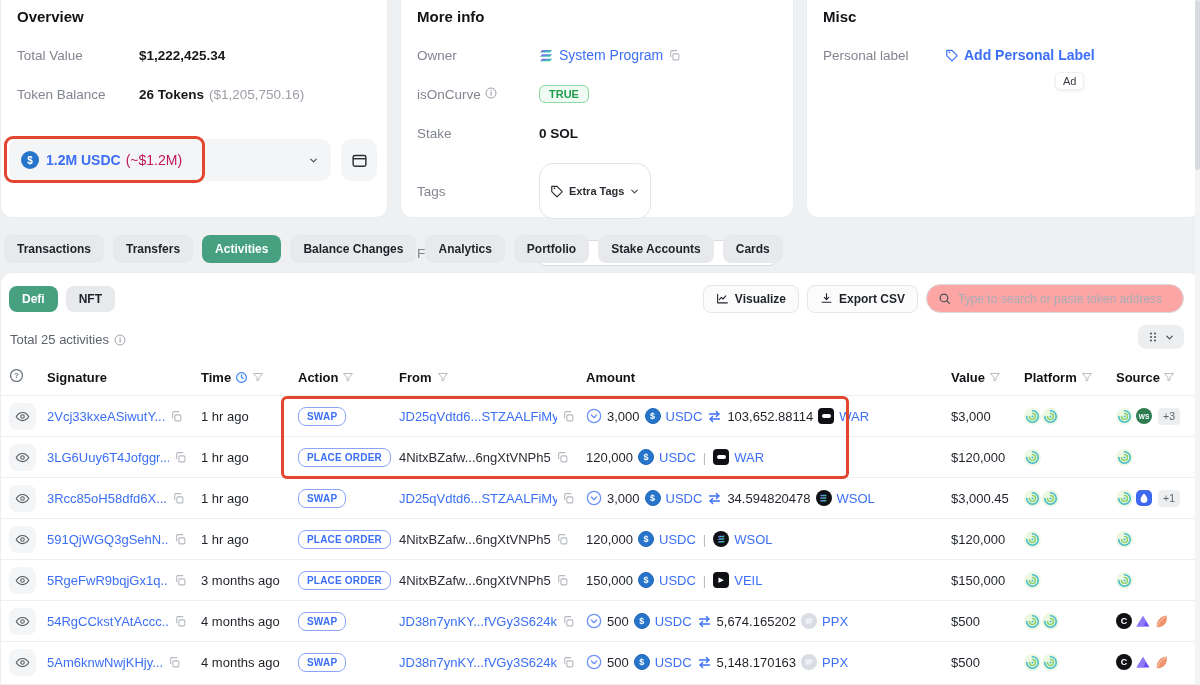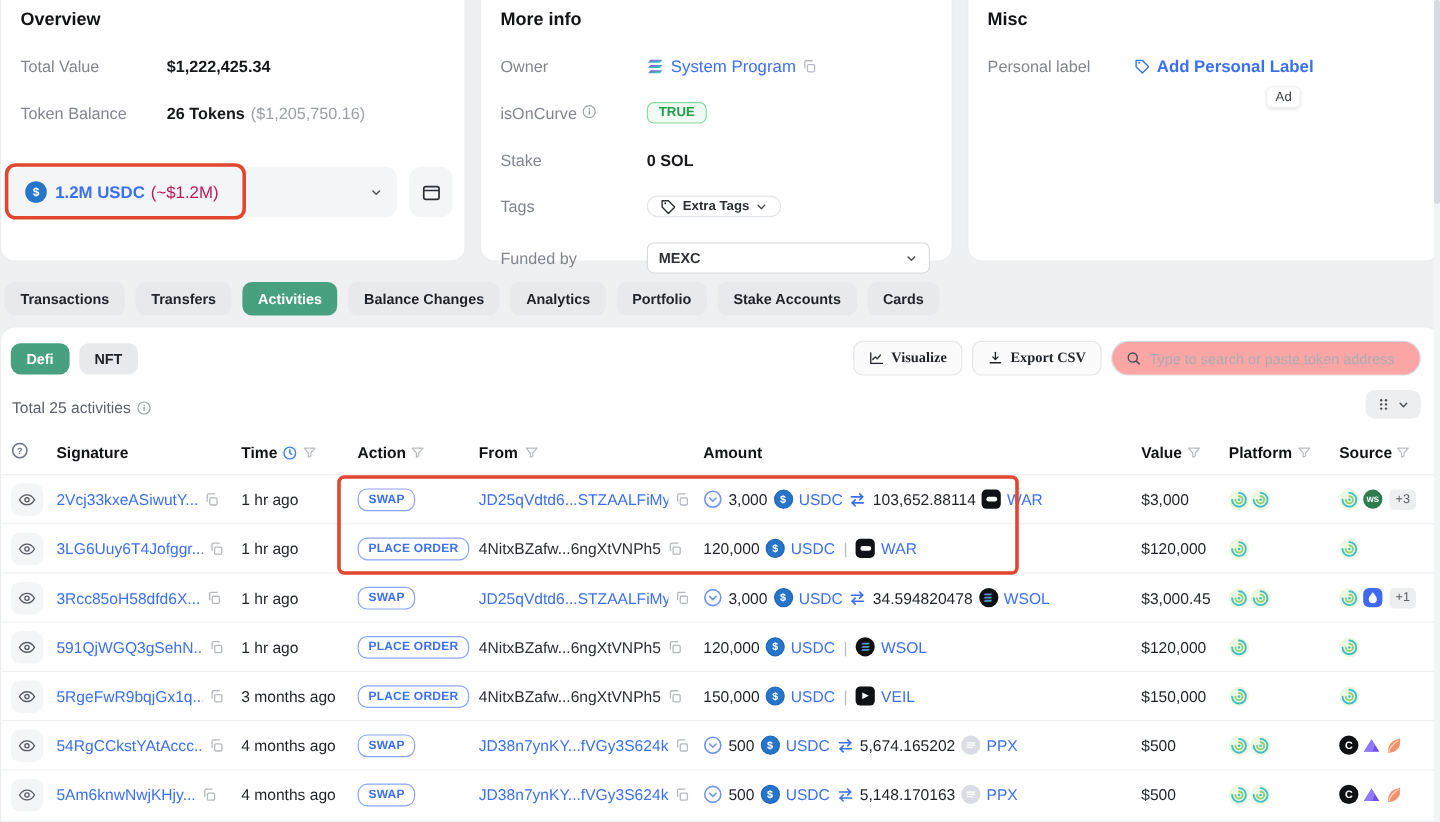--- a/index.html
+++ b/index.html
@@ -36,34 +36,34 @@
   .war i { display:block; width:9px; height:4px; background:#fff; border-radius:2px; }
   .wsol { width:16px; height:16px; background:#101114; border-radius:50%; }
   .veil { width:16px; height:16px; background:#101114; color:#fff; font-size:7px; }
   .ppx { width:16px; height:16px; background:#d9dde3; }
   .ws-badge { width:16px; height:16px; background:#2e7d51; color:#fff; font-size:6.5px; font-weight:bold; }
   .c-badge { width:16px; height:16px; background:#101114; color:#fff; font-size:9px; font-weight:bold; }
   .drop-badge { width:16px; height:16px; background:#3f6af0; border-radius:5px; }
   .chip { display:inline-flex; align-items:center; height:17px; padding:0 5px; background:#eceef0; border-radius:4px; color:#5c616b; font-size:10.5px; margin-left:3px; }
   .link { color:#3b6ff5; text-decoration:none; cursor:pointer; }
   .true-badge { display:inline-block; border:1px solid #86d9a0; background:#f0fbf3; color:#1f9d4d; font-size:11px; font-weight:bold; border-radius:6px; padding:2px 9px; }
-  .tags-pill { display:inline-flex; align-items:center; gap:5px; border:1px solid #e2e5e9; border-radius:14px; padding:1px 10px; font-size:11px; font-weight:bold; color:#2b2e34; cursor:pointer; background:#fff; }
+  .tags-pill { display:inline-flex; align-items:center; gap:5px; border:1px solid #e2e5e9; border-radius:14px; padding:20px 10px; font-size:11px; font-weight:bold; color:#2b2e34; cursor:pointer; background:#fff; }
   .funded-select { display:flex; align-items:center; justify-content:space-between; width:236px; height:26px; border:1px solid #d8dbe0; border-radius:6px; padding:0 9px; font-size:12px; font-weight:bold; color:#2b2e34; cursor:pointer; background:#fff; }
   .ad-pill { position:absolute; left:248px; top:85px; background:#fff; border:1px solid #eef0f2; box-shadow:0 1px 3px rgba(0,0,0,.08); border-radius:5px; font-size:11px; color:#3c4046; padding:2px 7px; }
   
   .tabs { position:absolute; top:235px; left:0; display:flex; gap:9px; padding-left:4px; }
   .tab { border:none; background:#e7e9ec; color:#1f2329; font-size:12px; font-weight:bold; font-family:inherit; padding:7px 13px; border-radius:8px; cursor:pointer; white-space:nowrap; }
   .tab.active { background:#47a181; color:#fff; }
   
   .panel { position:absolute; top:272px; left:0; width:1200px; height:413px; background:#fff; border:1px solid #ecedef; border-radius:12px 12px 0 0; }
   .subtabs { position:absolute; top:13px; left:8px; display:flex; gap:8px; }
   .subtab { border:none; background:#e7e9ec; color:#1f2329; font-size:12px; font-weight:bold; font-family:inherit; padding:6px 13px; border-radius:8px; cursor:pointer; }
   .subtab.active { background:#47a181; color:#fff; }
   .toolbar { position:absolute; top:11px; right:15px; display:flex; gap:8px; align-items:center; }
-  .tool-btn { display:flex; align-items:center; gap:6px; border:1px solid #e4e6ea; background:#fbfbfc; border-radius:8px; padding:6px 12px; font-size:12px; font-weight:bold; color:#1f2329; font-family:Liberation Serif, serif; cursor:pointer; }
+  .tool-btn { display:flex; align-items:center; gap:6px; border:1px solid #e4e6ea; background:#fbfbfc; border-radius:8px; padding:6px 12px; font-size:12px; font-weight:bold; color:#1f2329; font-family:Liberation Sans, sans-serif; cursor:pointer; }
   .search-box { display:flex; align-items:center; gap:7px; width:258px; height:29px; border:1px solid #d8dbe0; border-radius:15px; padding:0 11px; background:#fca5a5; }
   .search-box input { border:none; outline:none; flex:1; font-size:12px; font-family:inherit; color:#333; background:transparent; }
   .search-box input::placeholder { color:#a9adb5; }
   .total-line { position:absolute; top:59px; left:9px; color:#5c616b; font-size:13px; display:flex; align-items:center; gap:5px; }
   .cols-btn { position:absolute; top:52px; right:15px; display:flex; align-items:center; gap:5px; background:#eceef0; border:none; border-radius:8px; padding:6px 9px; cursor:pointer; }
   
   .thead, .trow { display:flex; align-items:center; padding-left:8px; }
   .thead { position:absolute; top:86px; left:0; right:0; height:36px; font-weight:bold; font-size:13px; color:#121317; }
   .tbody { position:absolute; top:122px; left:0; right:0; }
   .trow { height:41px; border-top:1px solid #eef0f2; font-size:13px; color:#1f2329; }

